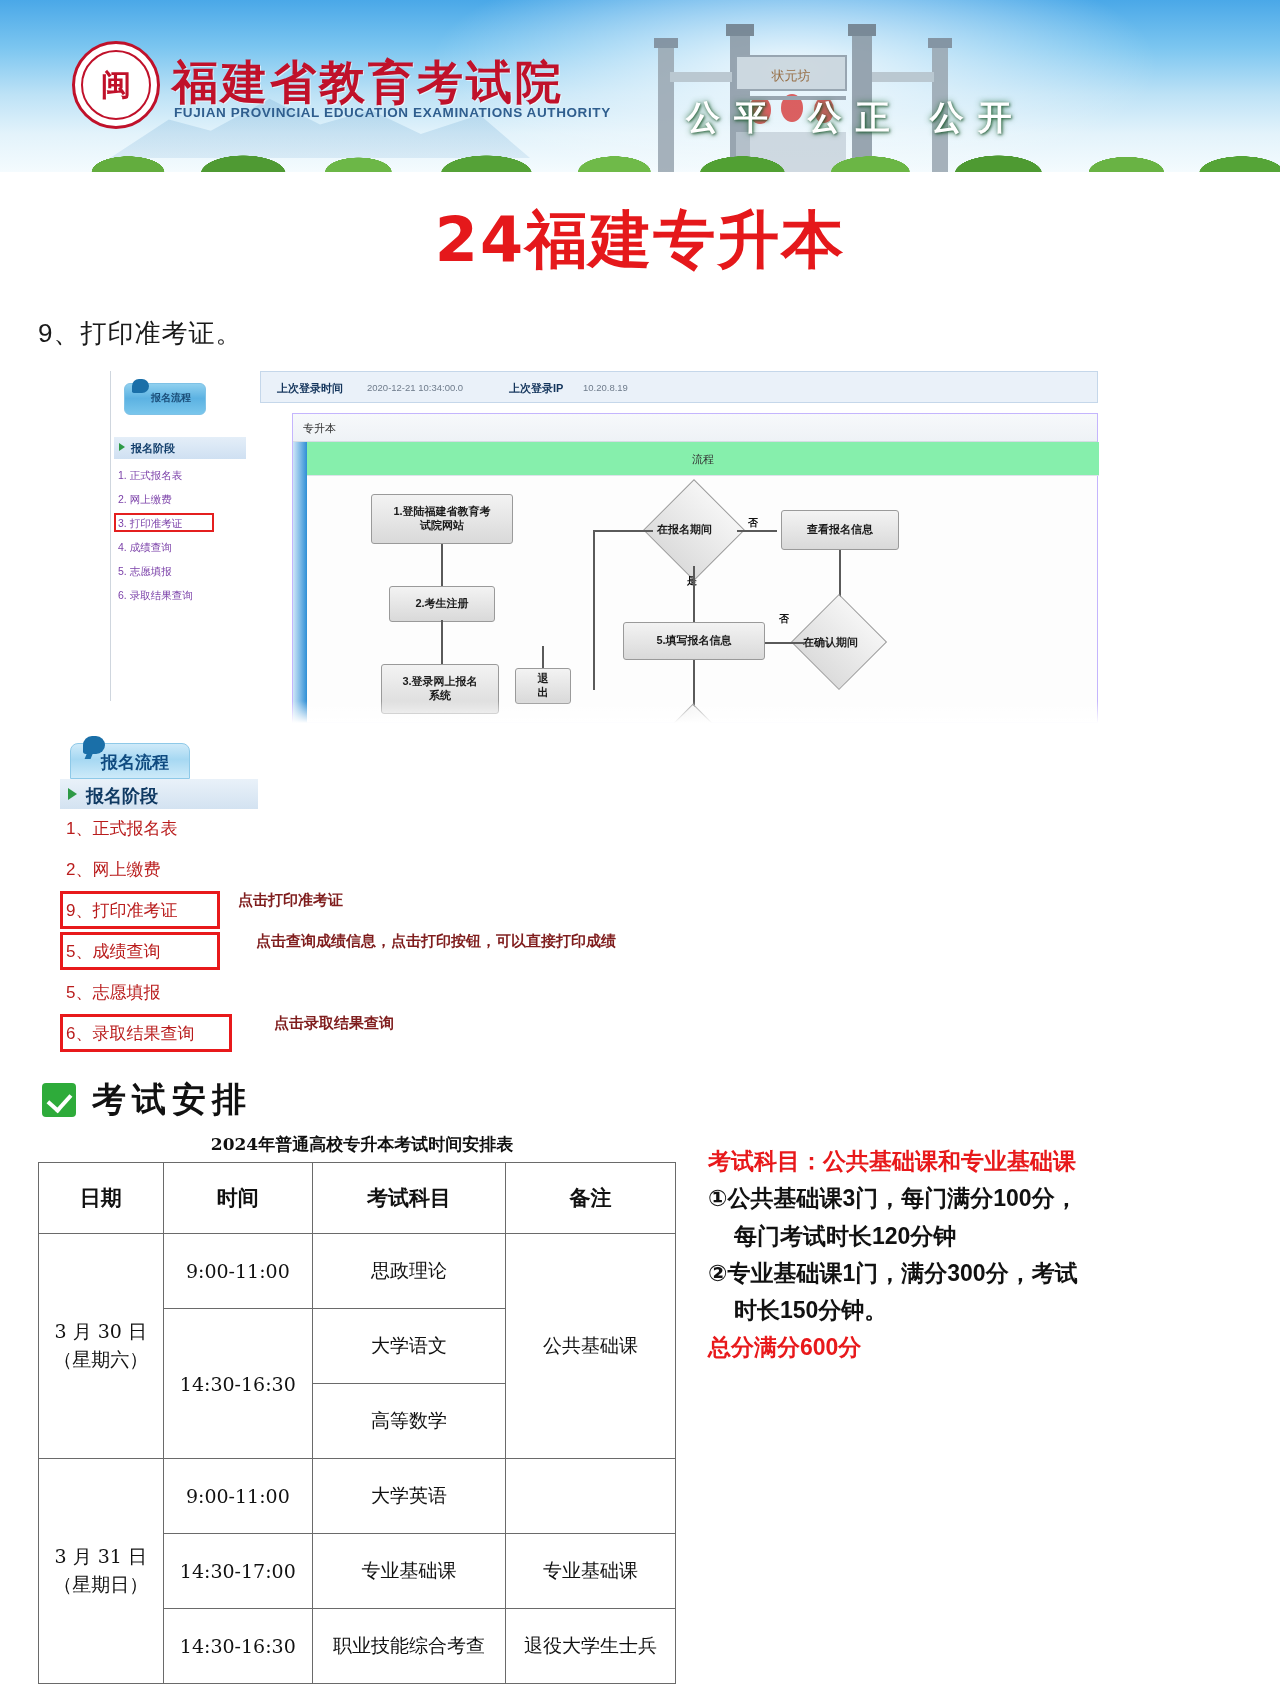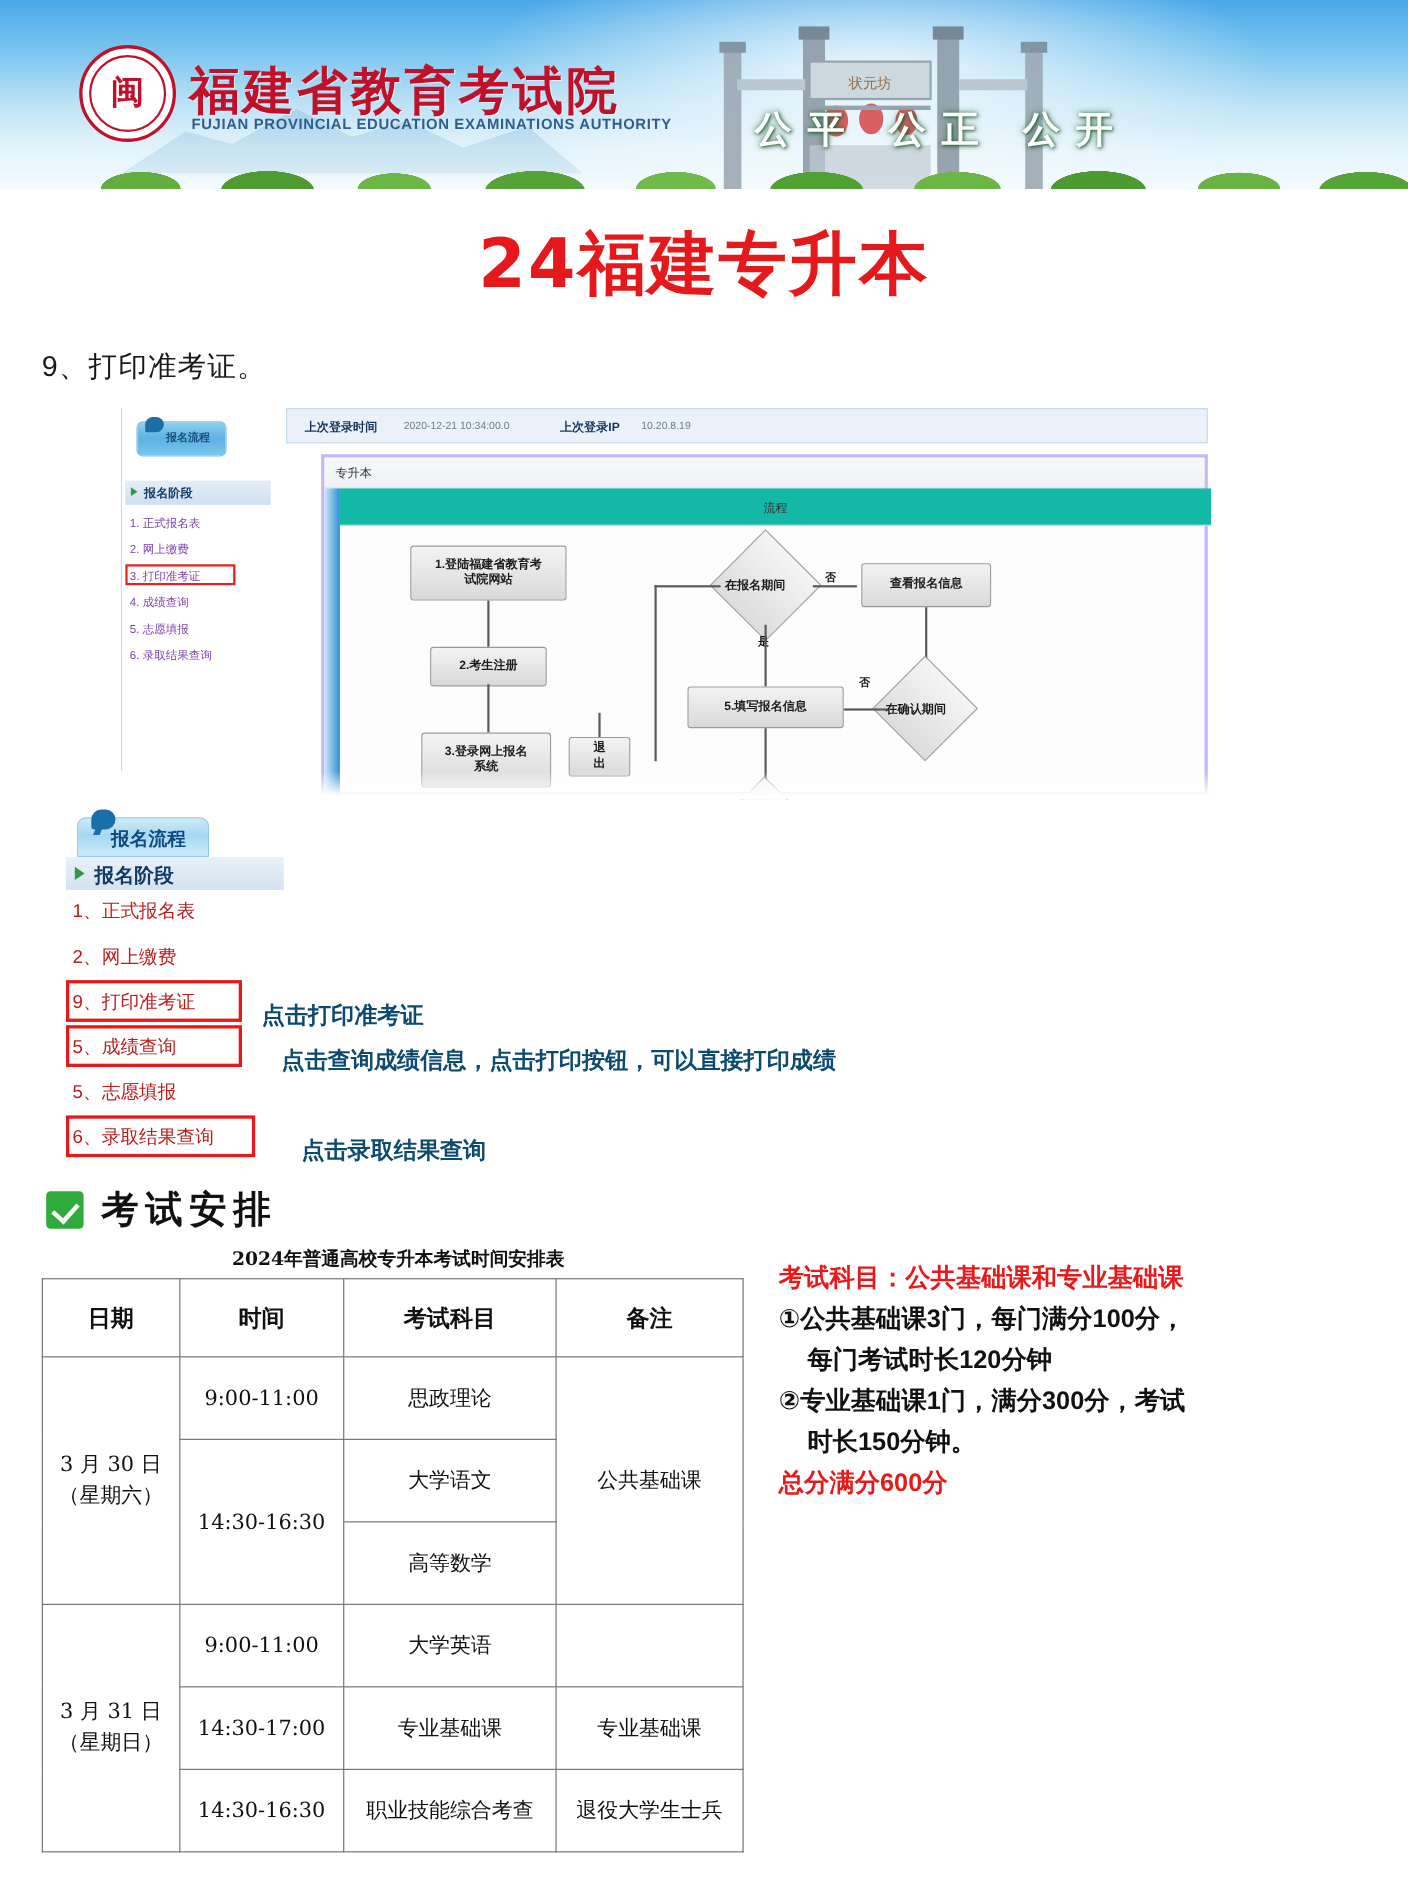--- a/index.html
+++ b/index.html
@@ -115,34 +115,34 @@
     position:absolute;left:22px;width:100px;height:19px;border:2px solid #e41f1f;box-sizing:border-box;
   }
   .shot .topbar{
     position:absolute;left:168px;top:6px;width:838px;height:32px;
     background:#eaf1f9;border:1px solid #c5d7ea;box-sizing:border-box;
   }
   .shot .topbar .lbl{position:absolute;top:9px;font-size:11px;font-weight:bold;color:#14355c;filter:blur(.3px);}
   .shot .topbar .val{position:absolute;top:10px;font-size:9.5px;color:#6f7c8c;filter:blur(.3px);}
   .shot .panel{
     position:absolute;left:200px;top:48px;width:806px;height:310px;
-    background:#fdfdfd;border:3px solid #c4b5fd;box-sizing:border-box;
+    background:#fdfdfd;border:1px solid #c4b5fd;box-sizing:border-box;
   }
   .shot .panel .ptab{
     position:absolute;left:0;top:0;width:100%;height:28px;
     background:linear-gradient(180deg,#f7f9fb,#eef2f6);border-bottom:1px solid #d6dde4;box-sizing:border-box;
   }
   .shot .panel .ptab span{position:absolute;left:10px;top:7px;font-size:11px;color:#333;filter:blur(.3px);}
   .shot .panel .blue-edge{
     position:absolute;left:0;top:28px;width:14px;height:282px;
     background:linear-gradient(90deg,#cfe6f7,#2f8fd6);
   }
   .shot .panel .phead{
     position:absolute;left:14px;top:28px;width:792px;height:34px;
-    background:#14b8a6;border-bottom:1px solid #dde3e9;box-sizing:border-box;
+    background:#86efac;border-bottom:1px solid #dde3e9;box-sizing:border-box;
   }
   .shot .panel .phead span{position:absolute;left:50%;transform:translateX(-50%);top:10px;font-size:11px;color:#333;filter:blur(.3px);}
   .fbox{
     position:absolute;box-sizing:border-box;
     background:linear-gradient(180deg,#f3f3f3,#d9d9d9);
     border:1px solid #9a9a9a;border-radius:3px;
     display:flex;align-items:center;justify-content:center;text-align:center;
     font-size:11px;font-weight:bold;color:#1a1a1a;line-height:1.25;
     filter:blur(.25px);padding:17px;
   }
@@ -181,21 +181,21 @@
   .menu .stage .t{position:absolute;left:26px;top:5px;font-size:18px;font-weight:bold;color:#103a63;}
   .menu .row{position:relative;height:41px;}
   .menu .row .lbl{
     position:absolute;left:6px;top:8px;font-size:17px;color:#b91c1c;white-space:nowrap;
   }
   .menu .row.boxed .box{
     position:absolute;left:0;top:0;width:160px;height:38px;
     border:3px solid #e8191b;box-sizing:border-box;
   }
   .menu .row .note{
-    position:absolute;left:178px;top:18px;font-size:21px;font-weight:bold;color:#0c4a6e;white-space:nowrap;
+    position:absolute;left:178px;top:0;font-size:15px;font-weight:bold;color:#7f1d1d;white-space:nowrap;
   }
   .menu .row .note.wide{left:196px;}
 
   
   .sec{display:flex;align-items:center;margin:22px 0 0 42px;}
   .sec .tick{
     width:34px;height:34px;background:#2eab3a;border-radius:4px;position:relative;flex:none;
   }
   .sec .tick:after{
     content:"";position:absolute;left:10px;top:6px;width:11px;height:18px;

